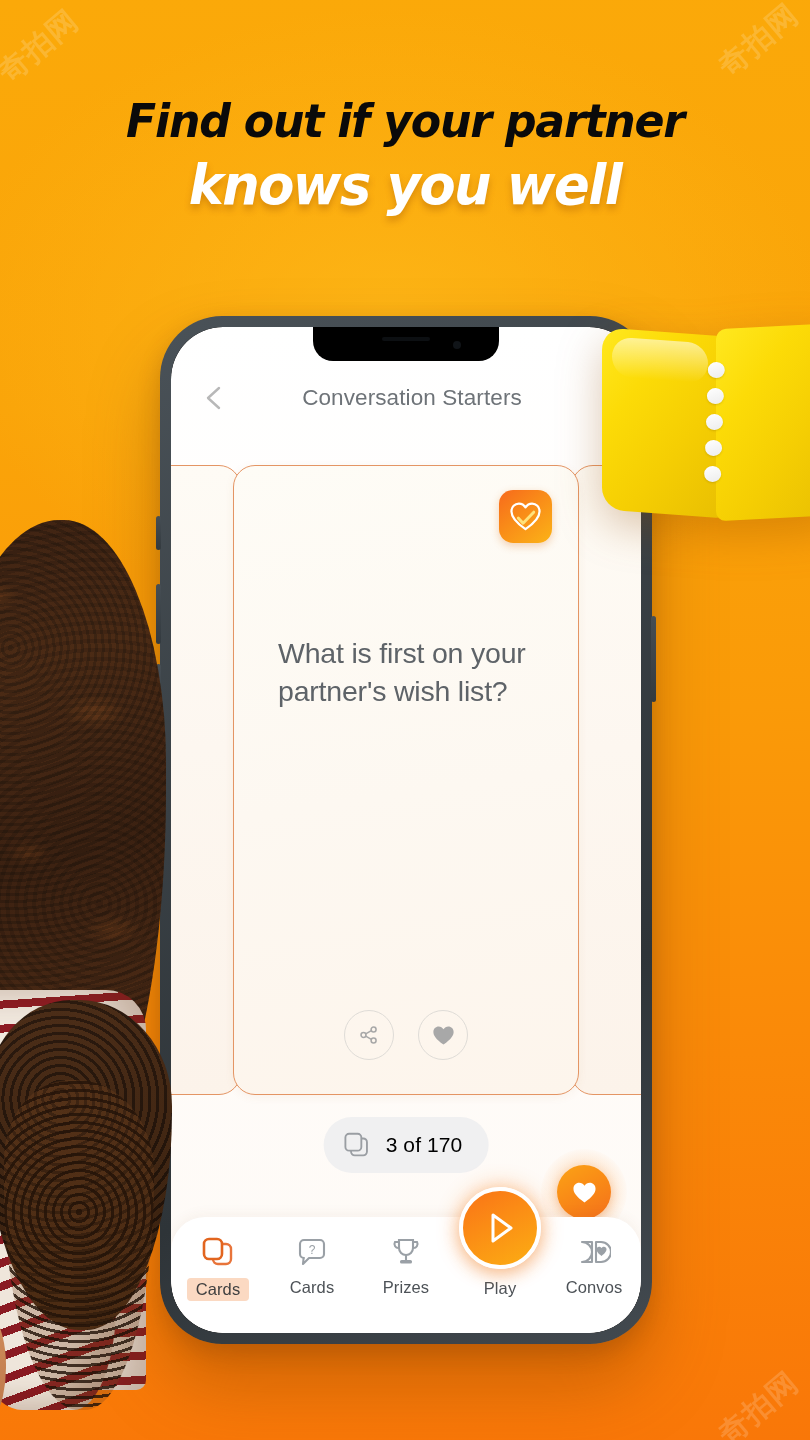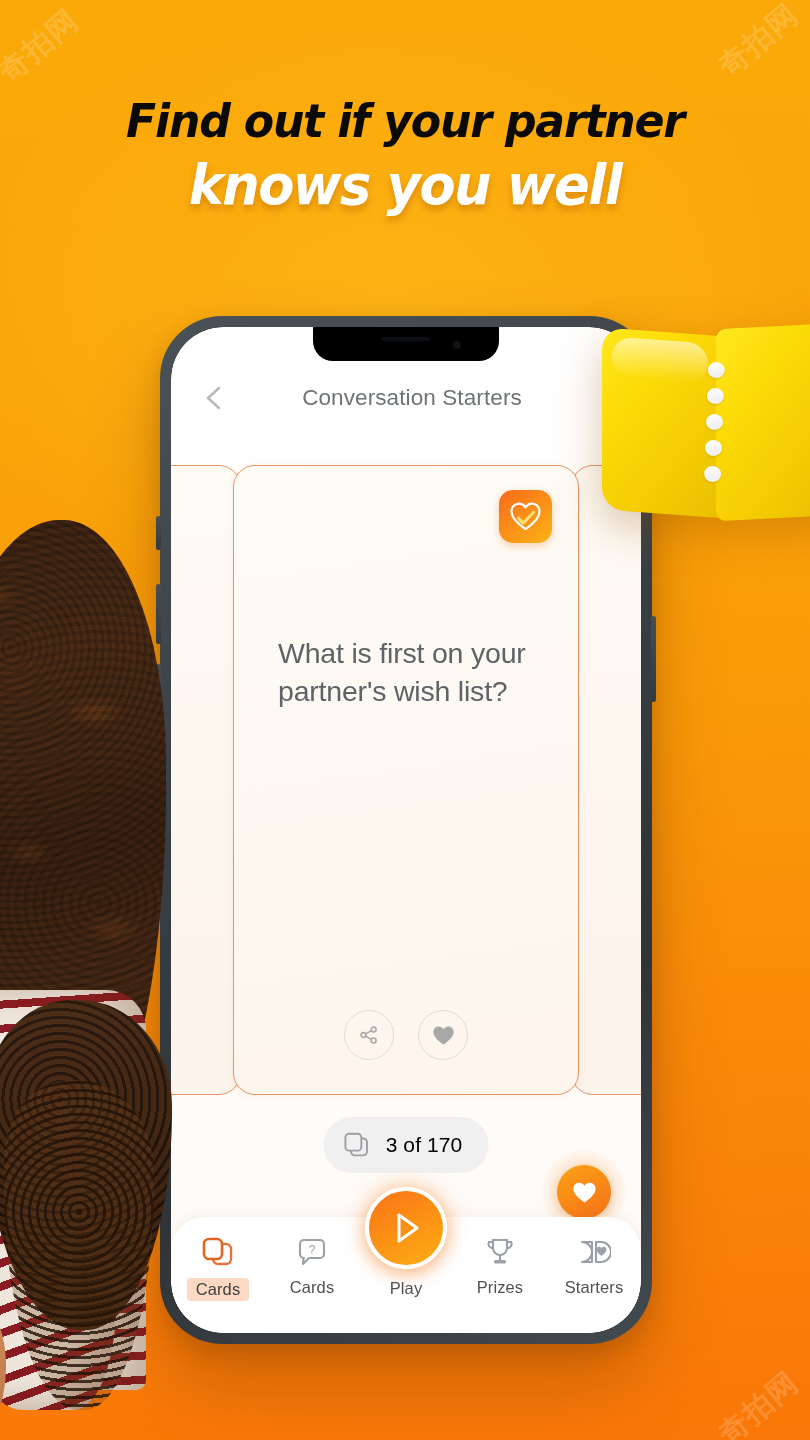--- a/index.html
+++ b/index.html
@@ -532,53 +532,53 @@
         <div class="nav-item">
           <div class="nav-icon">
             <svg width="32" height="30" viewBox="0 0 32 30">
               <path d="M4 7 A4 4 0 0 1 8 3 L24 3 A4 4 0 0 1 28 7 L28 17 A4 4 0 0 1 24 21 L13 21 L7 27 L7.6 21 L8 21 A4 4 0 0 1 4 17 Z" fill="none" stroke="#9AA0A6" stroke-width="2.1" stroke-linejoin="round"></path>
               <text x="16" y="16.5" font-size="12" fill="#9AA0A6" text-anchor="middle" font-family="Liberation Sans, sans-serif">?</text>
             </svg>
           </div>
           <span class="nav-label">Cards</span>
         </div>
 
-        <div class="nav-item play">
-          <div class="play-btn">
-            <svg width="34" height="36" viewBox="0 0 34 36">
-              <path d="M10 5 L28 18 L10 31 Z" fill="none" stroke="#FFFFFF" stroke-width="3" stroke-linejoin="round"></path>
-            </svg>
-          </div>
-          <span class="nav-label">Play</span>
-        </div>
-
         <div class="nav-item">
           <div class="nav-icon">
             <svg width="32" height="30" viewBox="0 0 32 30">
               <path d="M9 3 L23 3 L23 11 A7 7 0 0 1 9 11 Z" fill="none" stroke="#9AA0A6" stroke-width="2.1"></path>
               <path d="M9 5 L5 5 A4 4 0 0 0 9 11" fill="none" stroke="#9AA0A6" stroke-width="2.1"></path>
               <path d="M23 5 L27 5 A4 4 0 0 1 23 11" fill="none" stroke="#9AA0A6" stroke-width="2.1"></path>
               <line x1="16" y1="18" x2="16" y2="23" stroke="#9AA0A6" stroke-width="2.1"></line>
               <rect x="10" y="23" width="12" height="3.5" rx="1.6" fill="#9AA0A6"></rect>
             </svg>
           </div>
           <span class="nav-label">Prizes</span>
         </div>
 
+        <div class="nav-item play">
+          <div class="play-btn">
+            <svg width="34" height="36" viewBox="0 0 34 36">
+              <path d="M10 5 L28 18 L10 31 Z" fill="none" stroke="#FFFFFF" stroke-width="3" stroke-linejoin="round"></path>
+            </svg>
+          </div>
+          <span class="nav-label">Play</span>
+        </div>
+
         <div class="nav-item">
           <div class="nav-icon">
             <svg width="34" height="30" viewBox="0 0 34 30">
               <path d="M5 5 L15 5 L15 25 L5 25 A3.5 3.5 0 0 0 5 5 Z" fill="none" stroke="#9AA0A6" stroke-width="2.1" stroke-linejoin="round"></path>
               <path d="M19 5 L24 5 A7 7 0 0 1 24 25 L19 25 Z" fill="none" stroke="#9AA0A6" stroke-width="2.1" stroke-linejoin="round"></path>
               <path d="M24.5 19 C20.5 16 19.5 14 19.5 12.3 C19.5 10.8 20.7 9.7 22 9.7
                        C22.9 9.7 23.9 10.2 24.5 11 C25.1 10.2 26.1 9.7 27 9.7
                        C28.3 9.7 29.5 10.8 29.5 12.3 C29.5 14 28.5 16 24.5 19 Z" fill="#9AA0A6"></path>
             </svg>
           </div>
-          <span class="nav-label">Starters</span>
+          <span class="nav-label">Convos</span>
         </div>
 
       </div>
 
     </div>
   </div>
 </div>
 
 <div class="ticket">
   <div class="half l"></div>

